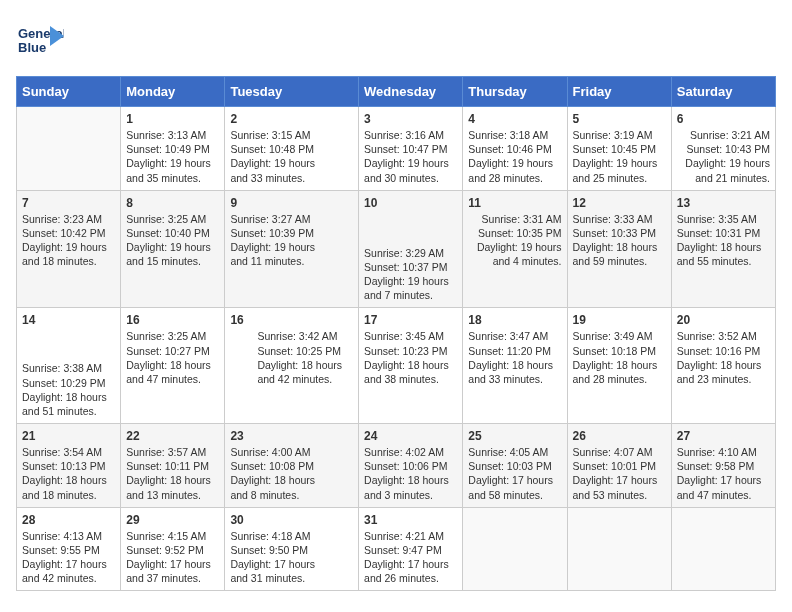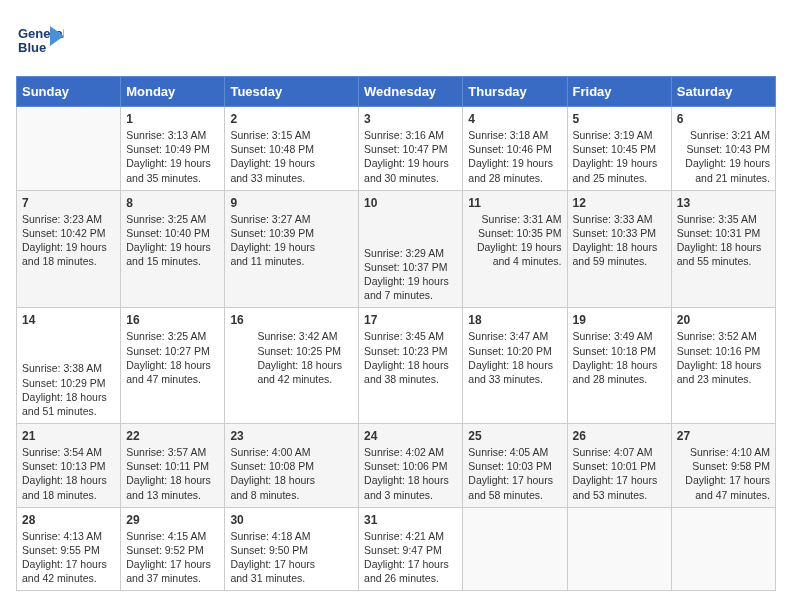--- a/index.html
+++ b/index.html
@@ -231,21 +231,21 @@
         <td>
           <span class="day-num">17</span>
           <div class="cell-content" style="white-space: pre-line;">Sunrise: 3:45 AM
 Sunset: 10:23 PM
 Daylight: 18 hours
 and 38 minutes.</div>
         </td>
         <td>
           <span class="day-num">18</span>
           <div class="cell-content" style="white-space: pre-line;">Sunrise: 3:47 AM
-Sunset: 10:20 PM
+Sunset: 11:20 PM
 Daylight: 18 hours
 and 33 minutes.</div>
         </td>
         <td>
           <span class="day-num">19</span>
           <div class="cell-content" style="white-space: pre-line;">Sunrise: 3:49 AM
 Sunset: 10:18 PM
 Daylight: 18 hours
 and 28 minutes.</div>
         </td>
@@ -295,21 +295,21 @@
         </td>
         <td>
           <span class="day-num">26</span>
           <div class="cell-content" style="white-space: pre-line;">Sunrise: 4:07 AM
 Sunset: 10:01 PM
 Daylight: 17 hours
 and 53 minutes.</div>
         </td>
         <td>
           <span class="day-num">27</span>
-          <div class="cell-content" style="white-space: pre-line; text-align: right;">Sunrise: 4:10 AM
+          <div class="cell-content" style="white-space: pre-line;">Sunrise: 4:10 AM
 Sunset: 9:58 PM
 Daylight: 17 hours
 and 47 minutes.</div>
         </td>
       </tr>
       <tr>
         <td>
           <span class="day-num">28</span>
           <div class="cell-content" style="white-space: pre-line;">Sunrise: 4:13 AM
 Sunset: 9:55 PM

